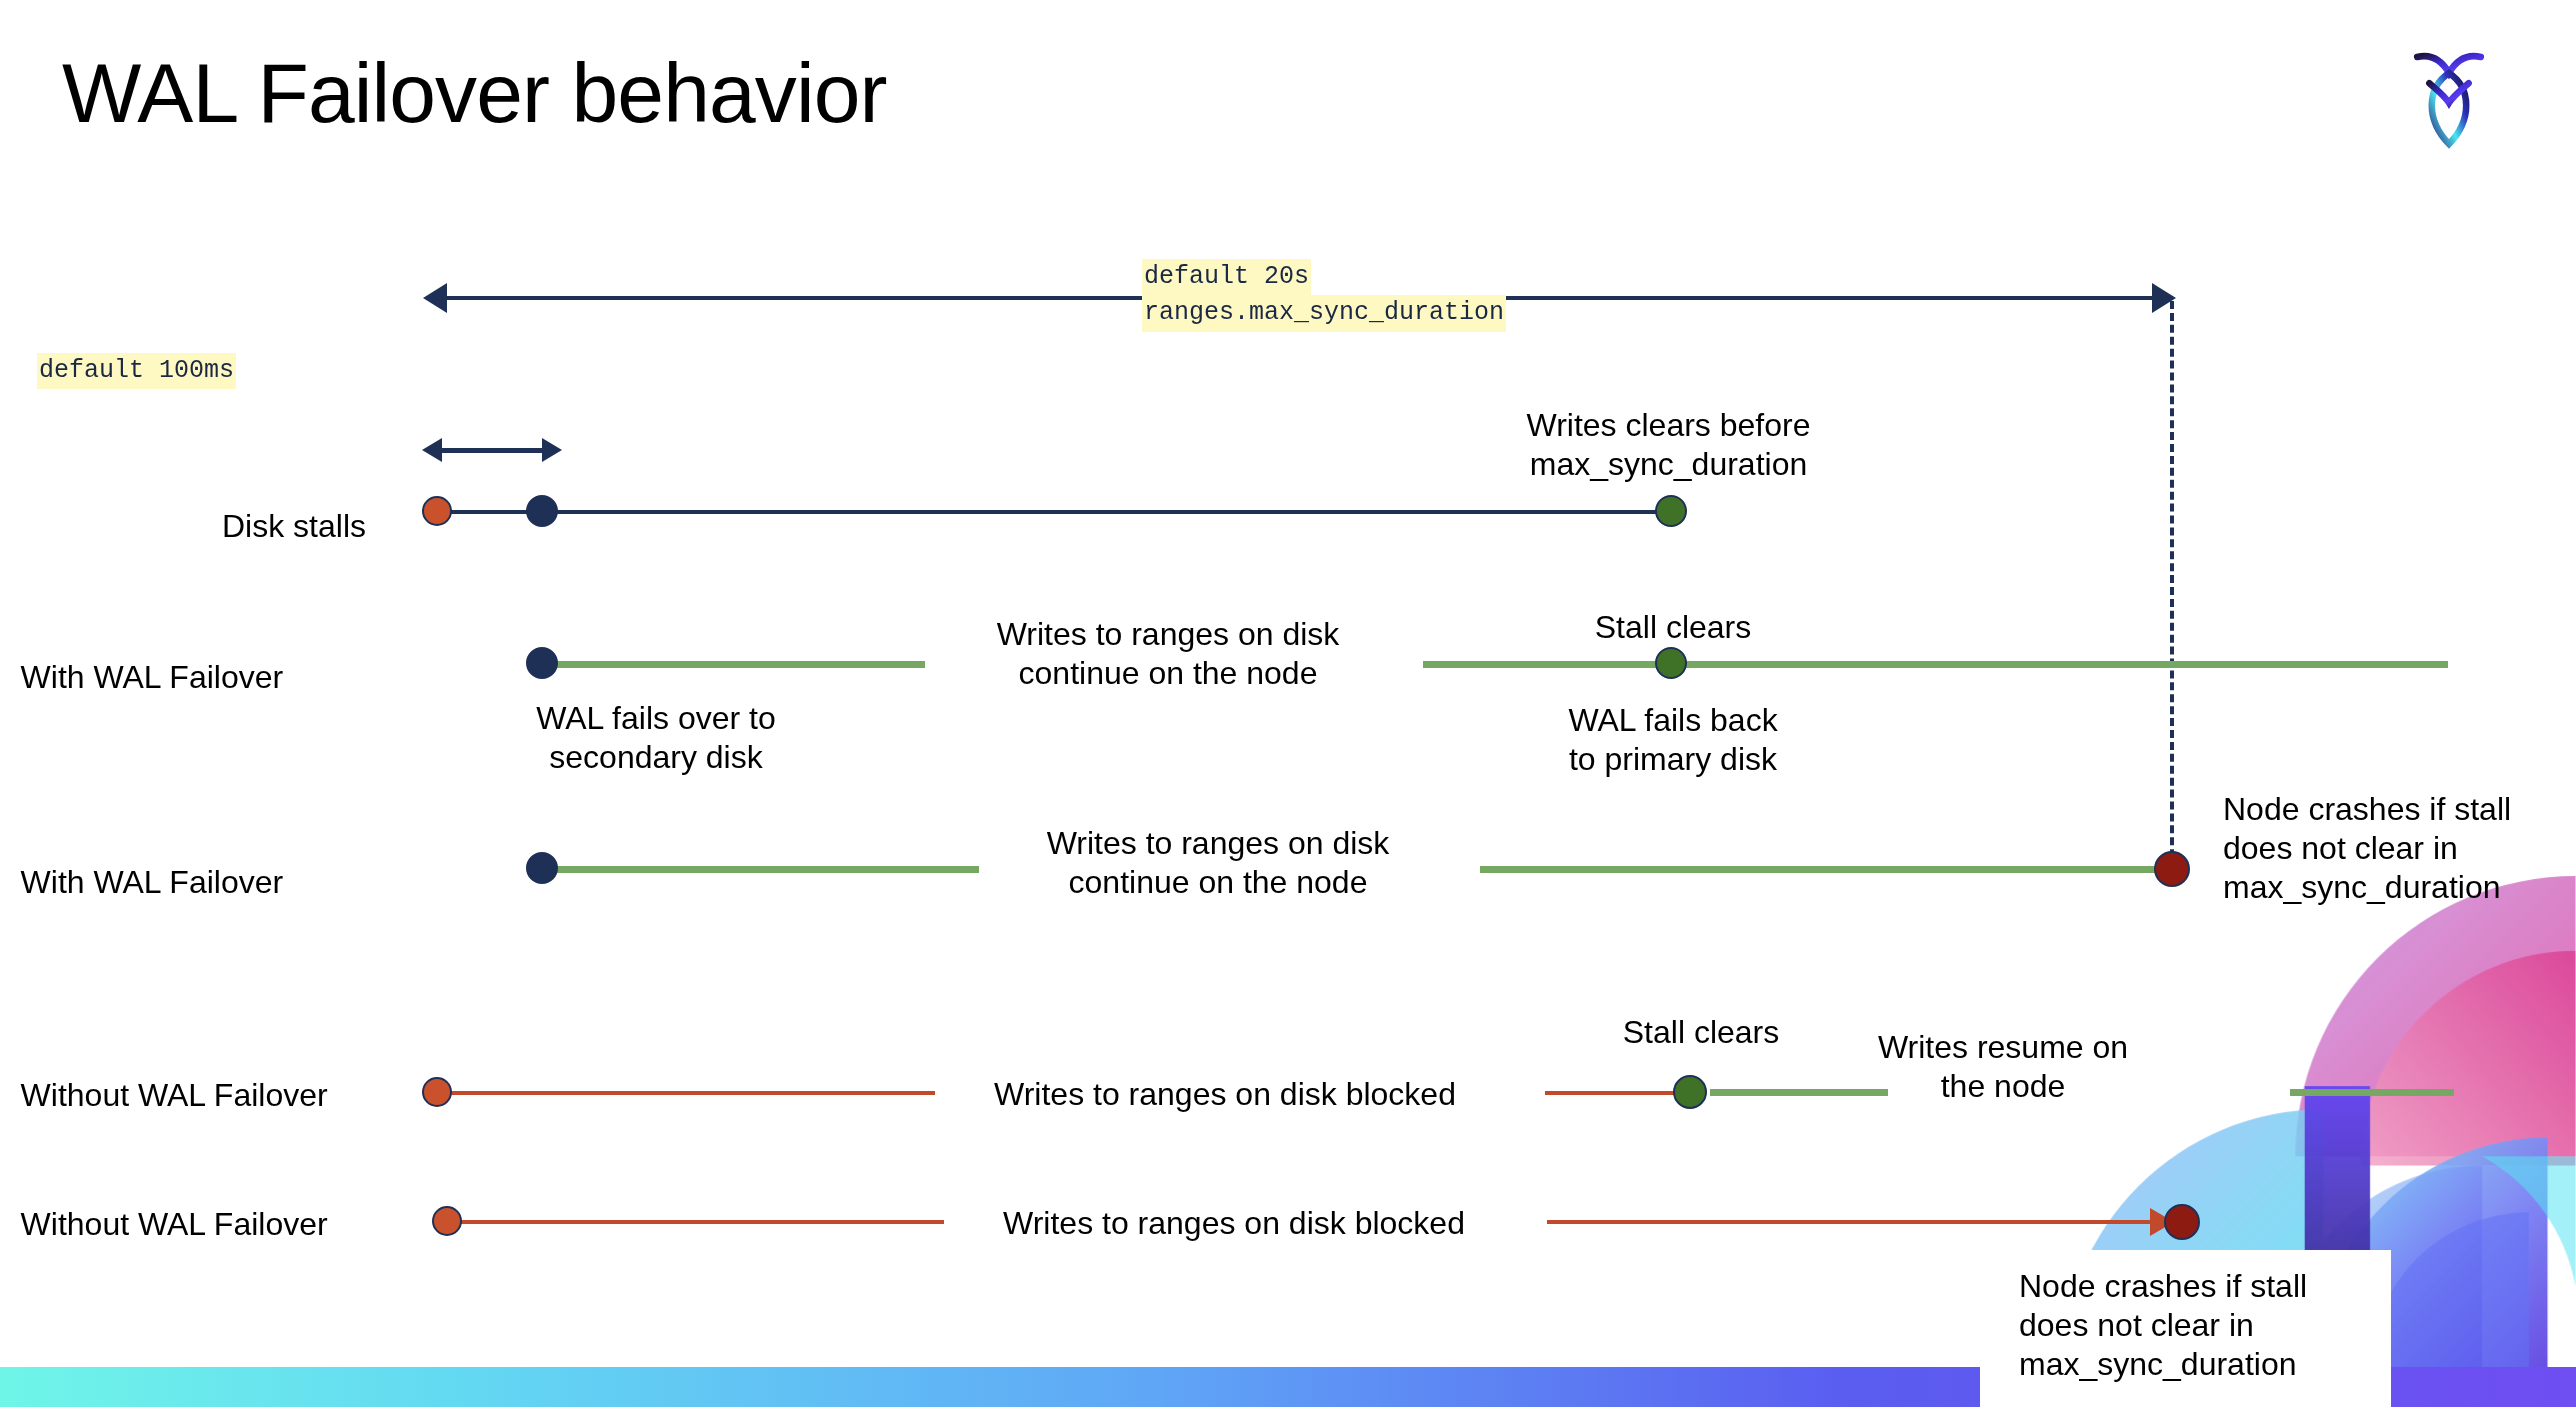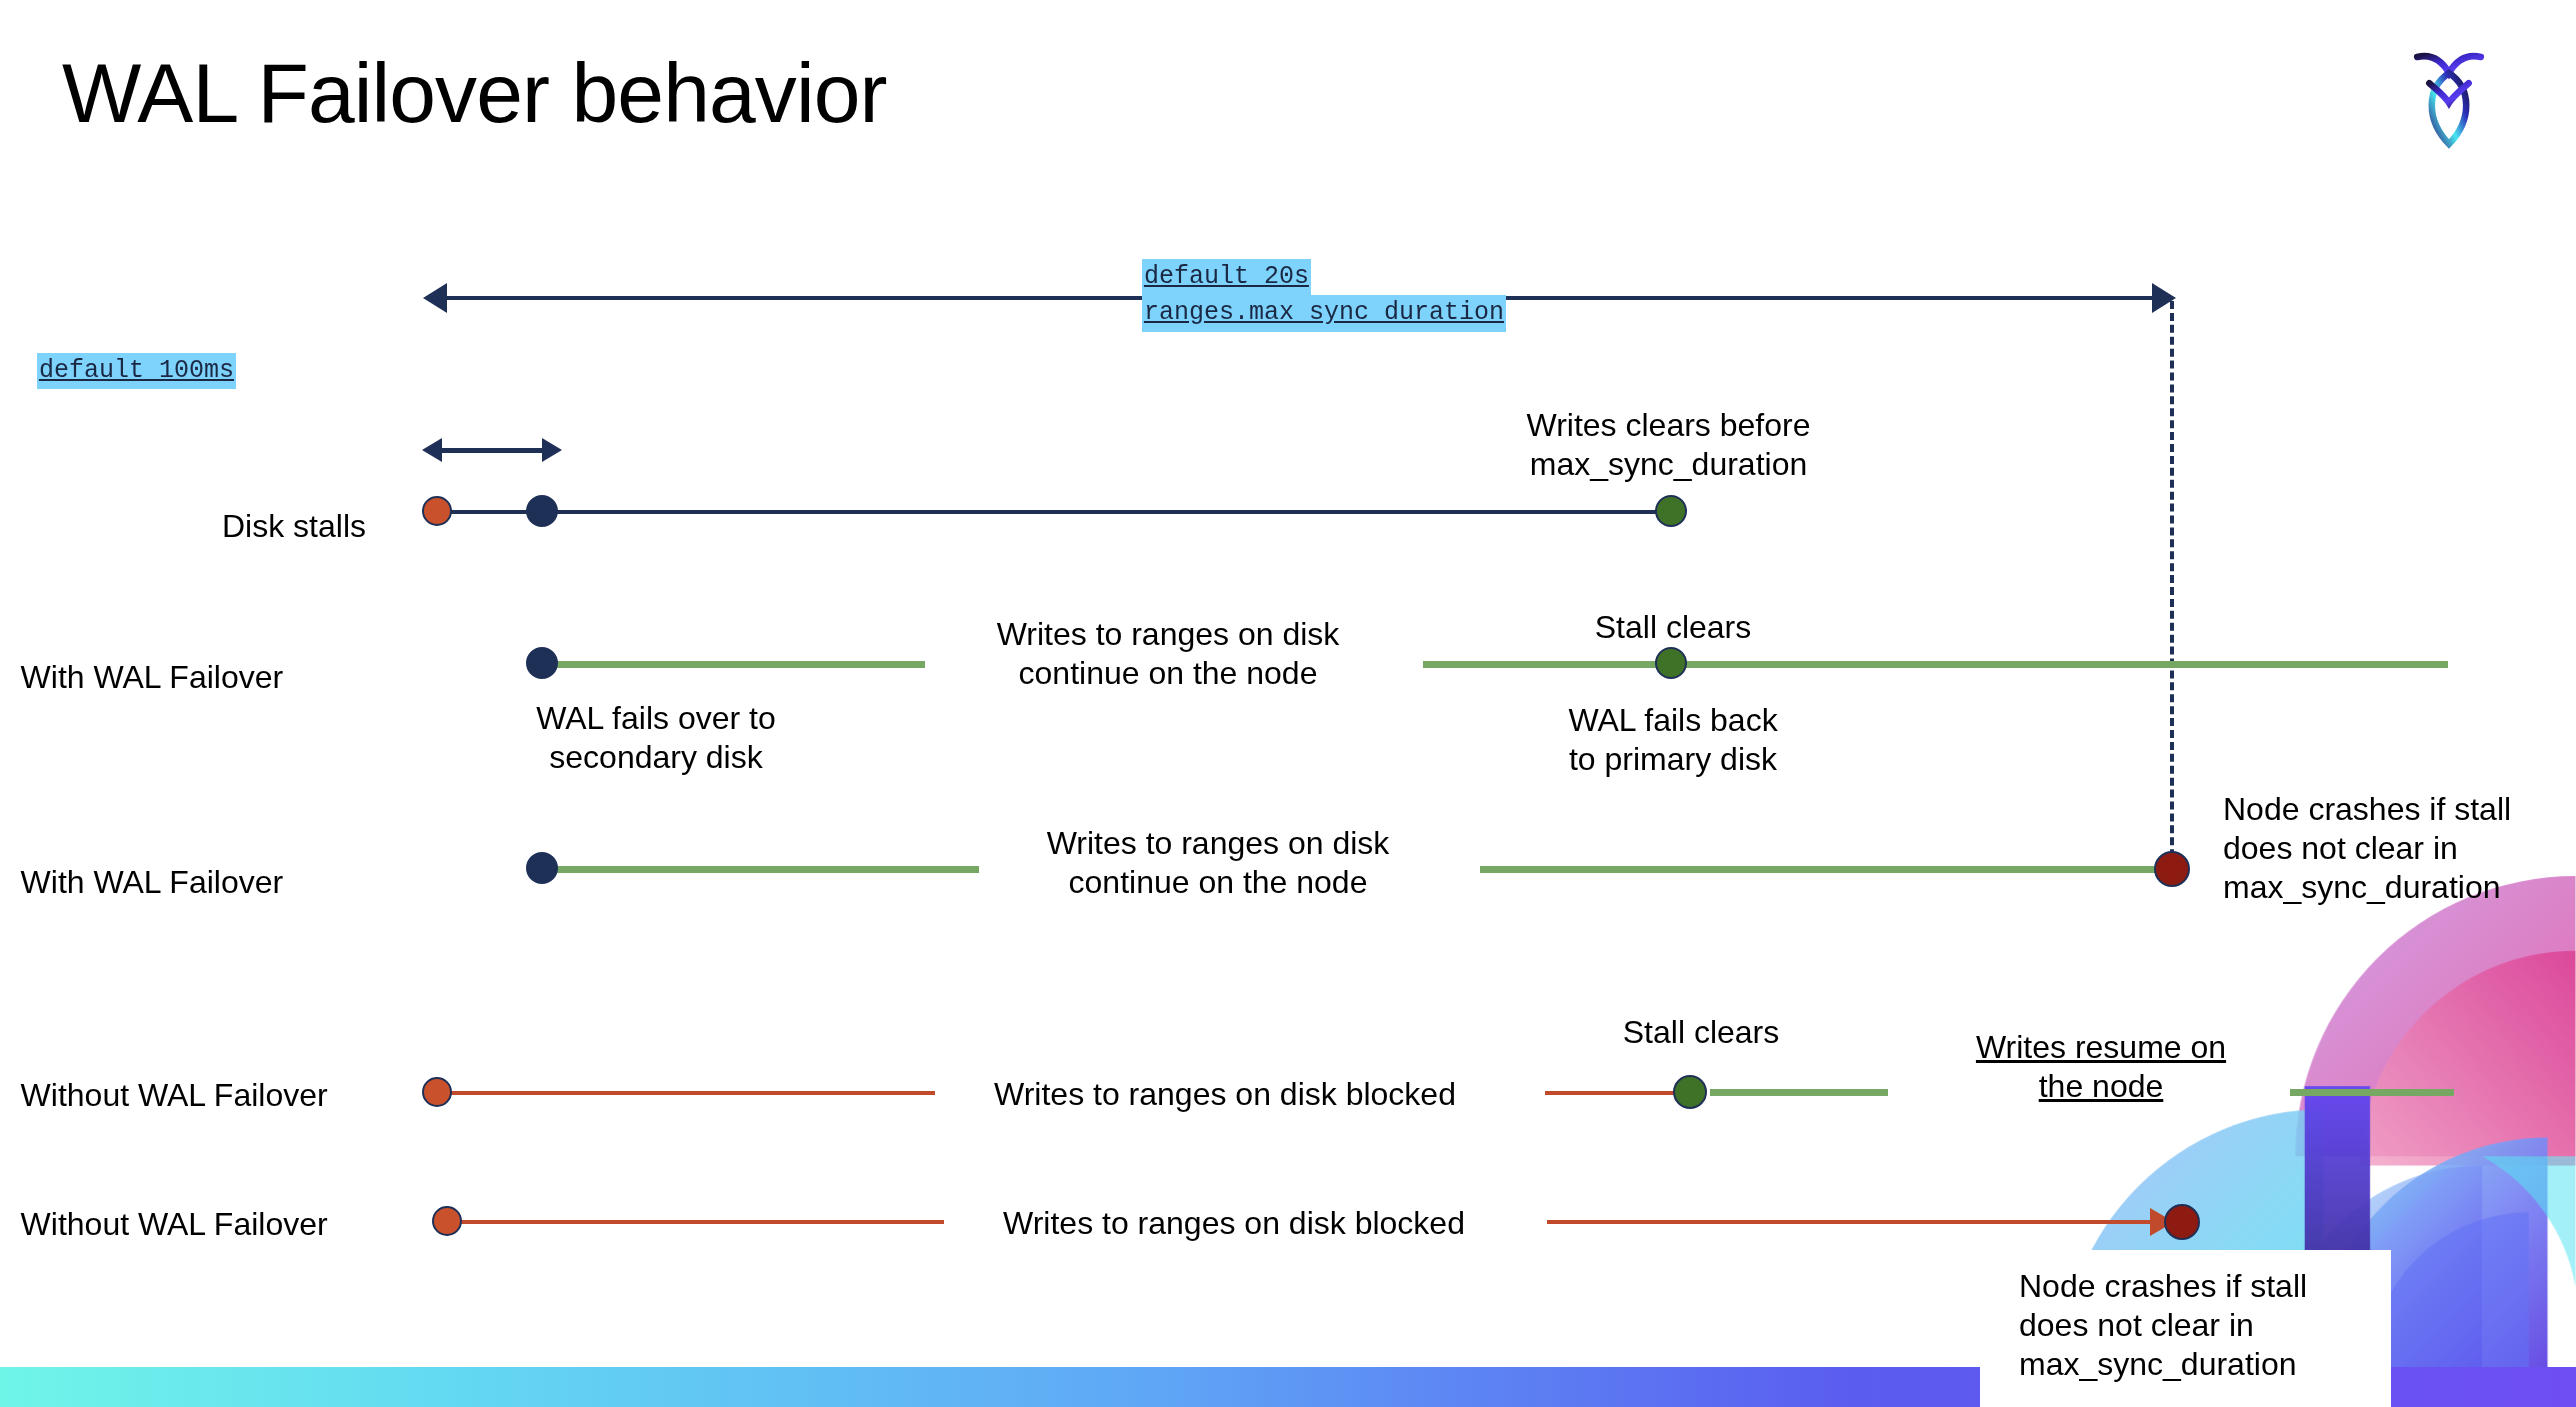--- a/index.html
+++ b/index.html
@@ -77,24 +77,23 @@
   
   .mono {
     position: absolute;
     font-family: "Liberation Mono", "DejaVu Sans Mono", monospace;
     font-size: 25px;
     color: #1b2844;
     line-height: 1.38;
     white-space: nowrap;
   }
   .mono span {
-    background: #7dd3fc;
+    background: #fef9c3;
     padding: 0.9px 1.9px;
     display: inline-block;
-    text-decoration: underline;
   }
 
   
   .hline {
     position: absolute;
     height: 3.7px;
   }
   .hline.navy  { background: #1f3057; }
   .hline.green { background: #76a763; height: 6.5px; }
   .hline.thin-red { background: #c04a2b; height: 3.7px; }
@@ -301,21 +300,21 @@
   <div class="hline green" style="left:1710px; top:1089px; width:178px;"></div>
   <div class="hline green" style="left:2290px; top:1089px; width:164px;"></div>
 
   <div class="dot orange" style="left:422px; top:1077px; width:30px; height:30px;"></div>
   <div class="dot green" style="left:1673px; top:1075px; width:34px; height:34px;"></div>
 
   <div class="lbl center" style="left:935px; top:1075px; width:580px;">Writes to ranges on disk  blocked</div>
 
   <div class="lbl center" style="left:1547px; top:1013px; width:308px;">Stall clears</div>
 
-  <div class="lbl center" style="left:1933px; top:1028px; width:336px;text-decoration:underline;">Writes resume on
+  <div class="lbl center" style="left:1835px; top:1028px; width:336px;">Writes resume on
 the node</div>
 
   <div class="row-label" style="left:20.6px; top:1206px;">Without WAL Failover</div>
 
   <div class="hline thin-red" style="left:458px; top:1220px; width:486px;"></div>
   <div class="hline thin-red" style="left:1547px; top:1220px; width:617px;"></div>
   <div class="arr right-red" style="left:2150px; top:1208px;"></div>
 
   <div class="dot orange" style="left:432px; top:1206px; width:30px; height:30px;"></div>
   <div class="dot dred" style="left:2164px; top:1204px; width:36px; height:36px;"></div>

